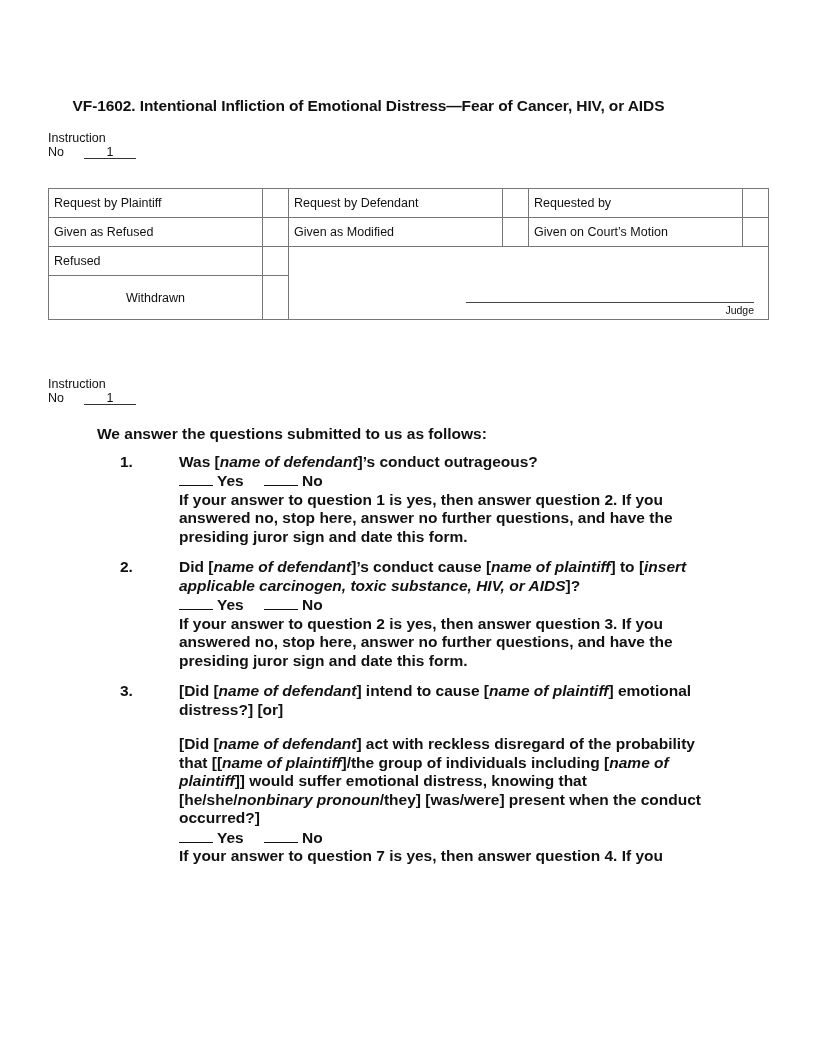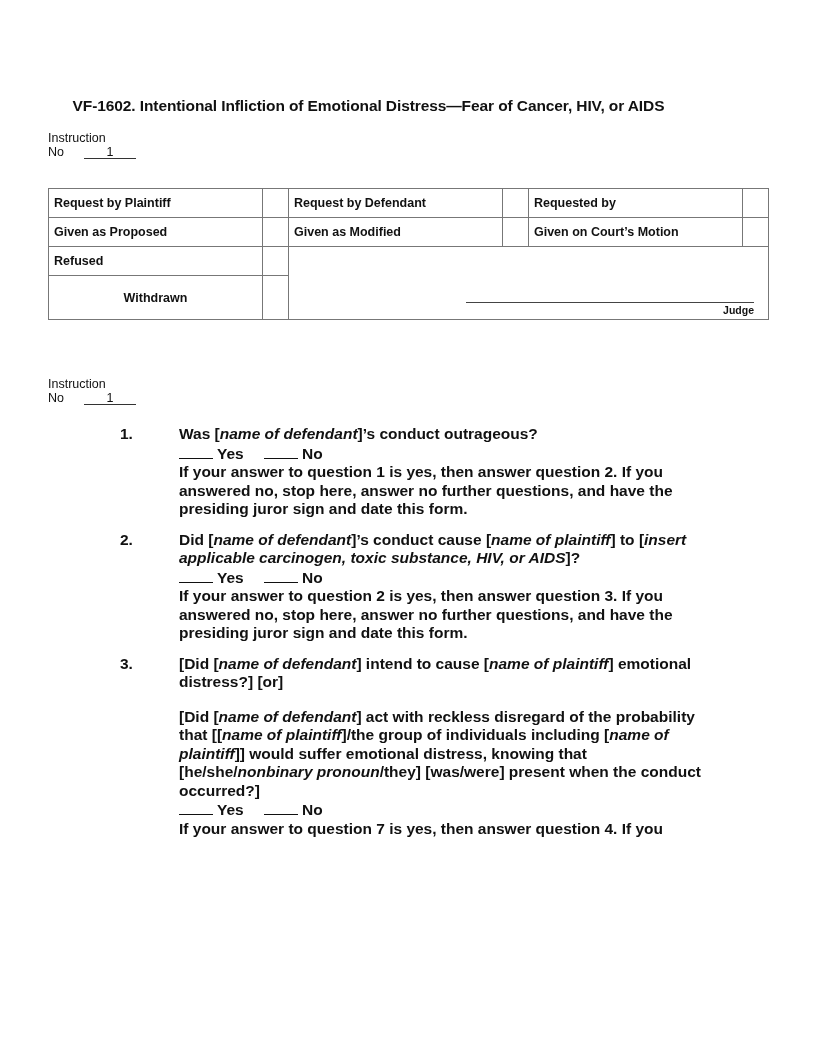--- a/index.html
+++ b/index.html
@@ -4,21 +4,21 @@
 <style>
   html, body { margin: 0; padding: 0; background: #ffffff; }
   body { width: 816px; height: 1056px; position: relative; overflow: hidden;
          font-family: "Liberation Sans", sans-serif; color: #111; }
   .title { position: absolute; top: 97px; left: 0; width: 737px; text-align: center;
            font-weight: bold; font-size: 15.5px; letter-spacing: -0.1px; }
   .instr { position: absolute; left: 48px; font-size: 12.5px; line-height: 14px; }
   .instr .no-line { display: inline-block; width: 52px; border-bottom: 1px solid #333;
                     text-align: center; margin-left: 20px; line-height: 12px; }
   table.req { position: absolute; top: 188px; left: 48px; width: 721px;
-              border-collapse: collapse; font-size: 12.5px; font-weight: bold; }
+              border-collapse: collapse; font-size: 12.5px; }
   table.req td { border: 1px solid #777; padding: 0 5px; height: 28px; vertical-align: middle; }
   table.req td.box { width: 24px; padding: 0; }
   .judge-cell { position: relative; }
   .judge-line { position: absolute; right: 14px; bottom: 16px; width: 288px; border-top: 1px solid #444; }
   .judge-label { position: absolute; right: 14px; bottom: 3px; font-size: 10.5px; }
   .content { position: absolute; left: 97px; top: 425px; width: 620px;
              font-weight: bold; font-size: 15.5px; line-height: 18.5px; }
   .content p { margin: 0; }
   .intro { margin-bottom: 9px !important; }
   .q { display: flex; }
@@ -45,21 +45,21 @@
   <tbody>
       <tr>
     <td style="width:195px;">Request by Plaintiff</td>
     <td class="box"></td>
     <td style="width:195px;">Request by Defendant</td>
     <td class="box"></td>
     <td style="width:195px;">Requested by</td>
     <td class="box"></td>
   </tr>
   <tr>
-    <td>Given as Proposed</td>
+    <td>Given as Refused</td>
     <td class="box"></td>
     <td>Given as Modified</td>
     <td class="box"></td>
     <td>Given on Court’s Motion</td>
     <td class="box"></td>
   </tr>
   <tr>
     <td>Refused</td>
     <td class="box"></td>
     <td colspan="4" rowspan="2" class="judge-cell">
@@ -73,20 +73,21 @@
   </tr>
 </tbody>
   </table>
 
 <div class="instr" style="top:377px;">
   <div>Instruction</div>
   <div><span>No</span><span class="no-line">1</span></div>
 </div>
 
 <div class="content">
+  <p class="intro">We answer the questions submitted to us as follows:</p>
 
   <div class="q">
     <div class="num">1.</div>
     <div class="body">
       <p><span>Was [</span><i>name of defendant</i><span>]’s conduct outrageous?</span></p>
       <p class="yn">
         <span class="blank"></span><span>Yes</span><span class="gap"></span>
         <span class="blank"></span><span>No</span>
       </p>
       <p class="follow">If your answer to question 1 is yes, then answer question 2. If you answered no, stop here, answer no further questions, and have the presiding juror sign and date this form.</p>

